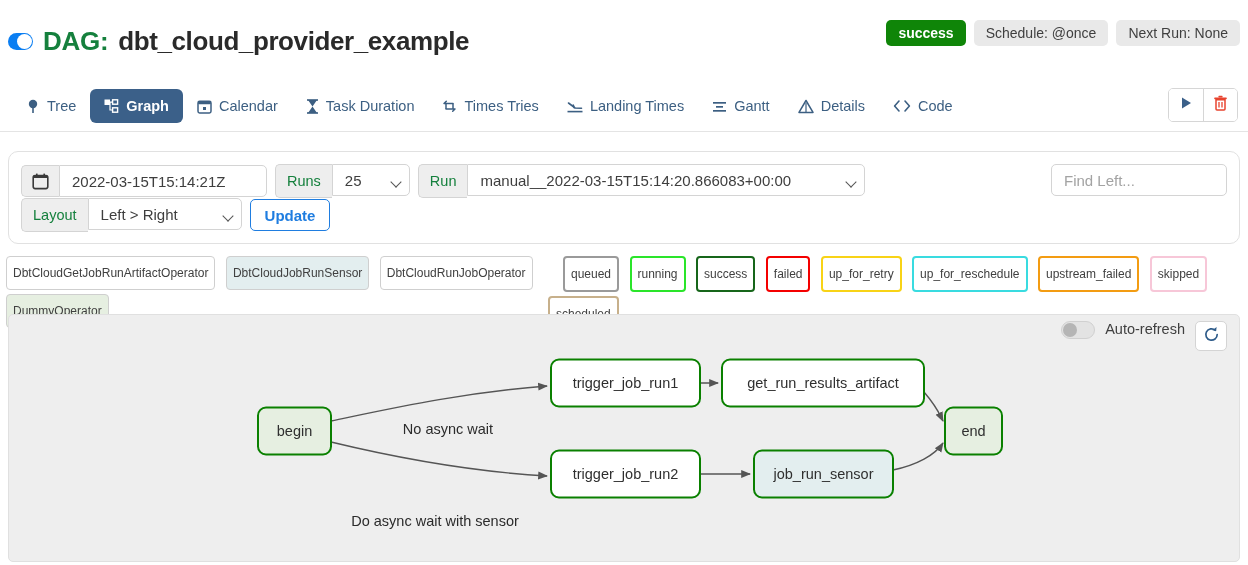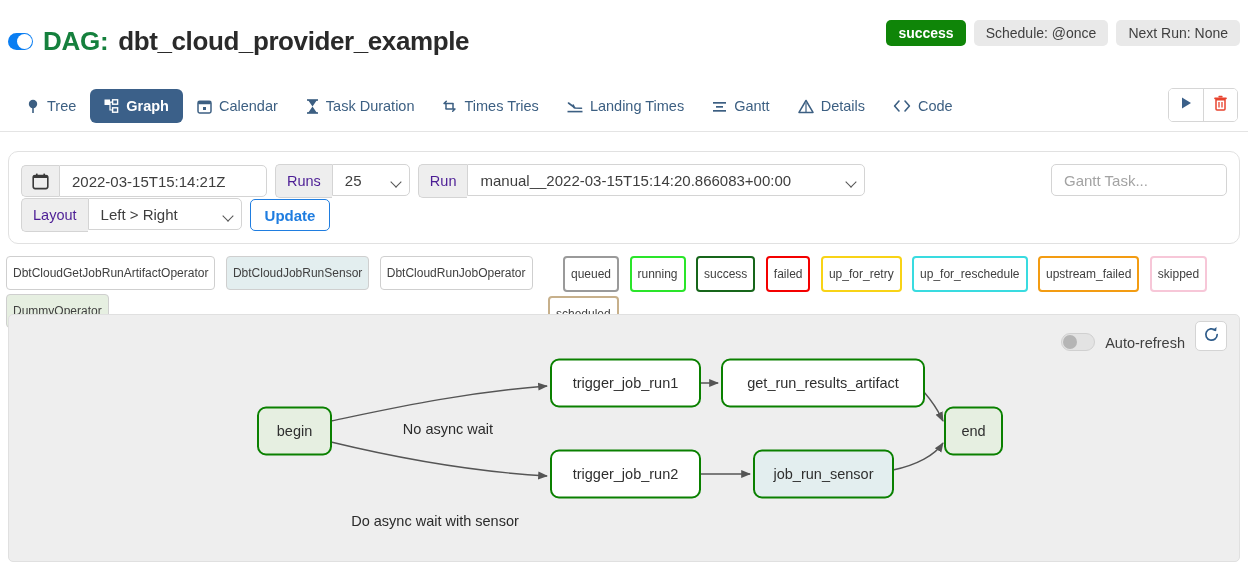--- a/index.html
+++ b/index.html
@@ -61,21 +61,21 @@
   
   .toolbar-card {
     position: absolute; left: 8px; top: 151px; width: 1232px; height: 93px;
     background: #ffffff; border: 1px solid #e1e1e1; border-radius: 10px;
   }
   .row1 { position: absolute; left: 12px; top: 12px; display: flex; align-items: center; }
   .row2 { position: absolute; left: 12px; top: 46px; display: flex; align-items: center; }
 
   .ig { display: flex; align-items: stretch; }
   .ig-addon {
-    background: #eeeeee; border: 1px solid #d4d4d4; font-size: 14.5px; color: #4c1d95;
+    background: #eeeeee; border: 1px solid #d4d4d4; font-size: 14.5px; color: #15803d;
     display: flex; align-items: center; padding: 16px 11px; height: 32px;
   }
   .ig-addon.left { border-radius: 5px 0 0 5px; border-right: none; }
   .ig-input {
     background: #ffffff; border: 1px solid #d4d4d4; height: 32px;
     font-size: 15px; color: #3e3e3e; display: flex; align-items: center; padding: 0 12px;
     font-family: "Liberation Sans", sans-serif;
   }
   .ig-input.rr { border-radius: 0 5px 5px 0; }
   .ig-select {
@@ -115,21 +115,21 @@
   .op-legend { position: absolute; left: 6px; top: 0; width: 540px; }
   .status-legend { position: absolute; left: 548px; top: 0; width: 700px; }
   .status-chip { border-width: 2px; background: #fff; font-weight: 400; }
   .no-status-chip { border: none; background: transparent; color: #3b3b3b; font-size: 12.5px; padding: 2px 4px; }
 
   
   .graph-panel {
     position: absolute; left: 8px; top: 314px; width: 1232px; height: 248px;
     background: #eeeeee; border: 1px solid #e0e0e0; border-radius: 5px; overflow: hidden;
   }
-  .refresh-bar { position: absolute; right: 12px; top: 6px; display: flex; align-items: flex-end; gap: 10px; }
+  .refresh-bar { position: absolute; right: 12px; top: 6px; display: flex; align-items: flex-start; gap: 10px; }
   .switch {
     width: 34px; height: 18px; border-radius: 10px; background: #e3e3e3;
     border: 1px solid #d0d0d0; position: relative; cursor: pointer;
   }
   .switch::after {
     content: ""; position: absolute; left: 1px; top: 1px; width: 14px; height: 14px;
     border-radius: 50%; background: #b5b5b5;
   }
   .refresh-label { font-size: 14.5px; color: #3f3f3f; }
   .refresh-btn {
@@ -304,21 +304,21 @@
       </div>
     </div>
     <div class="row2">
       <div class="ig">
         <div class="ig-addon left">Layout</div>
         <div class="ig-select" style="width:154px;">Left &gt; Right</div>
       </div>
       <div class="gap"></div>
       <div class="btn-outline-primary">Update</div>
     </div>
-    <div class="find-task">Gantt Task...</div>
+    <div class="find-task">Find Left...</div>
   </div>
 
   <div class="legend-area">
     <div class="op-legend">
       <span class="legend-chip" style="background:#ffffff;">DbtCloudGetJobRunArtifactOperator</span>
       <span class="legend-chip" style="background:#e3eeef;">DbtCloudJobRunSensor</span>
       <span class="legend-chip" style="background:#ffffff;">DbtCloudRunJobOperator</span>
       <br>
       <span class="legend-chip" style="background:#e6efe1;">DummyOperator</span>
     </div>

